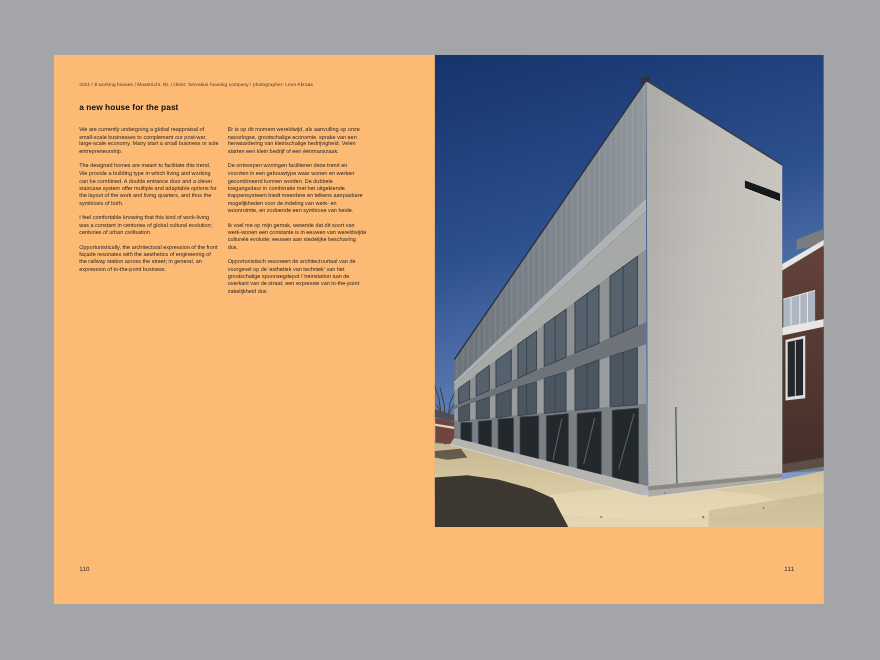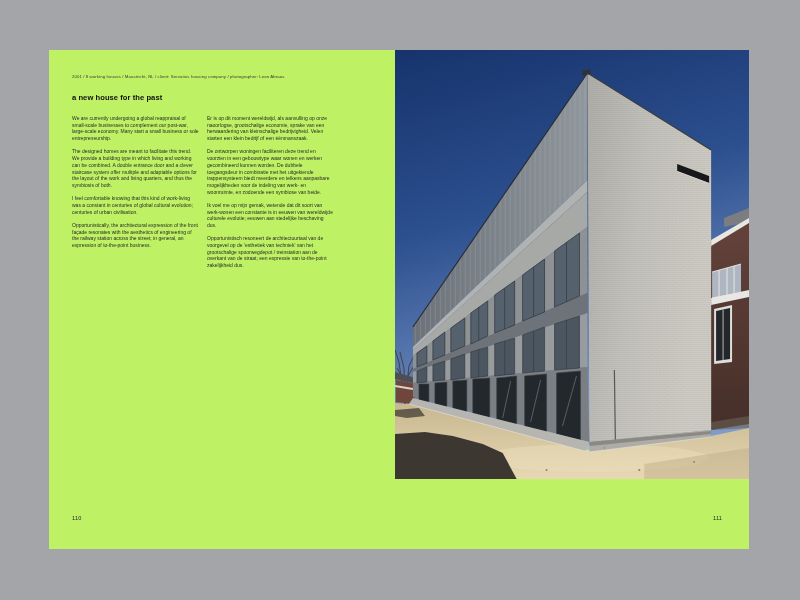--- a/index.html
+++ b/index.html
@@ -5,21 +5,21 @@
   html,body{margin:0;padding:0;}
   body{
     width:800px;height:600px;overflow:hidden;
     background:#a3a5a9;
     font-family:"Liberation Sans","DejaVu Sans",sans-serif;
     position:relative;
   }
   #canvas{position:absolute;inset:0;width:800px;height:600px;}
   .spread{
     position:absolute;left:49px;top:50px;width:700px;height:499px;
-    background:#bef264;
+    background:#fdba74;
   }
   .caption{
     position:absolute;left:23px;top:24px;width:320px;
     font-size:4.3px;line-height:1.3;color:#3a3a3a;letter-spacing:.1px;
   }
   .title{
     position:absolute;left:23px;top:43px;
     font-size:7.6px;font-weight:bold;color:#111;letter-spacing:.05px;
   }
   .col{

